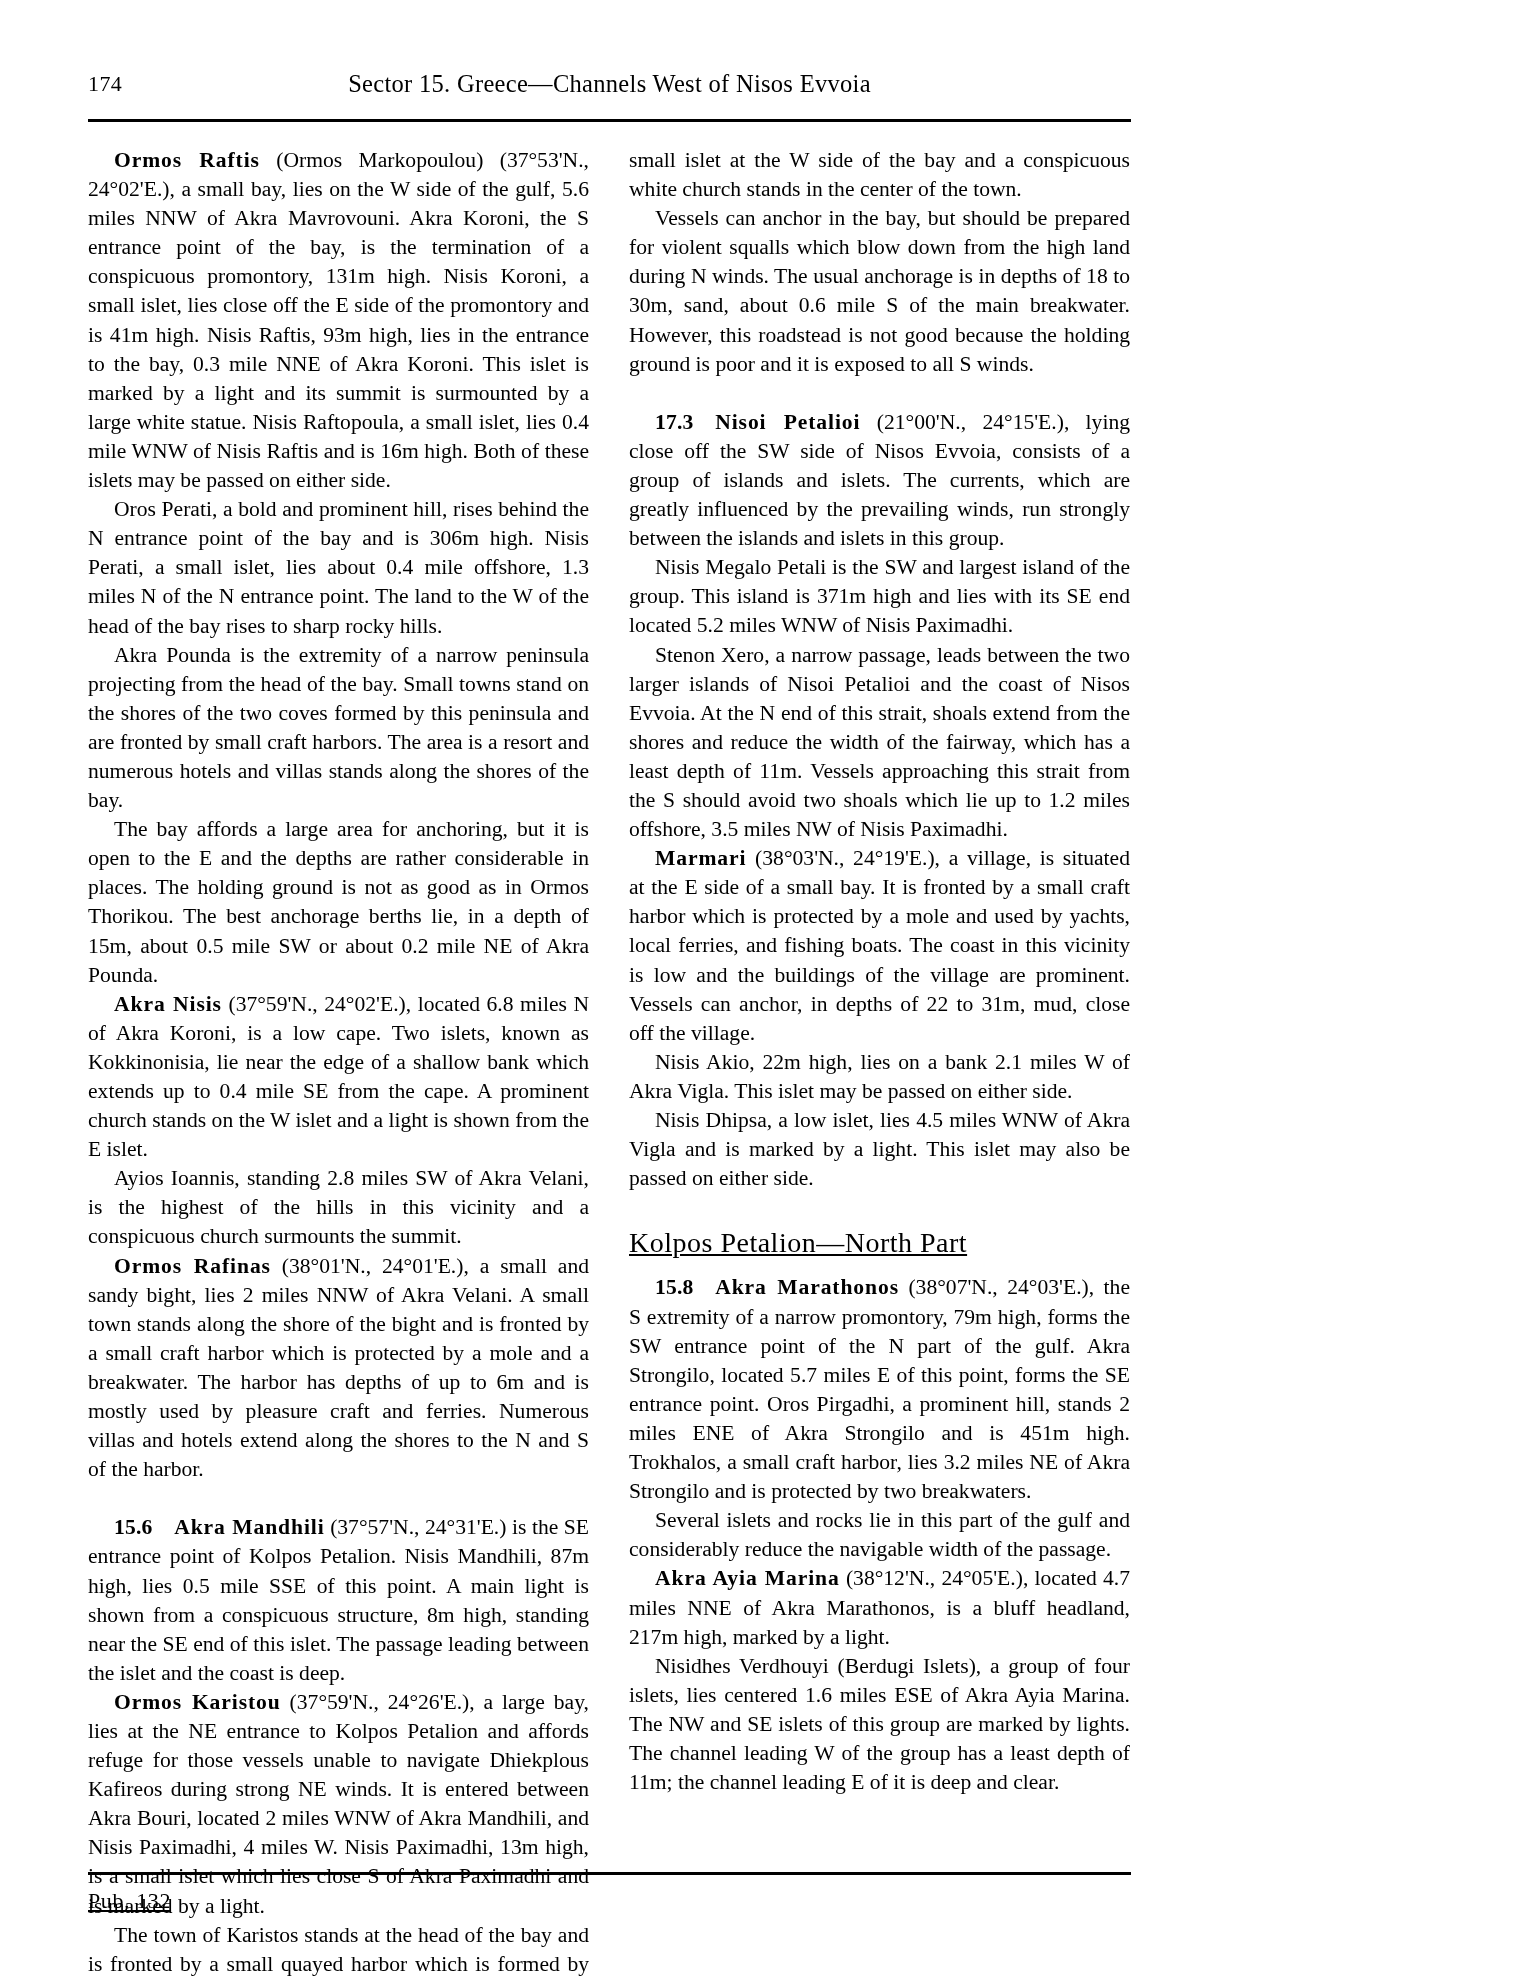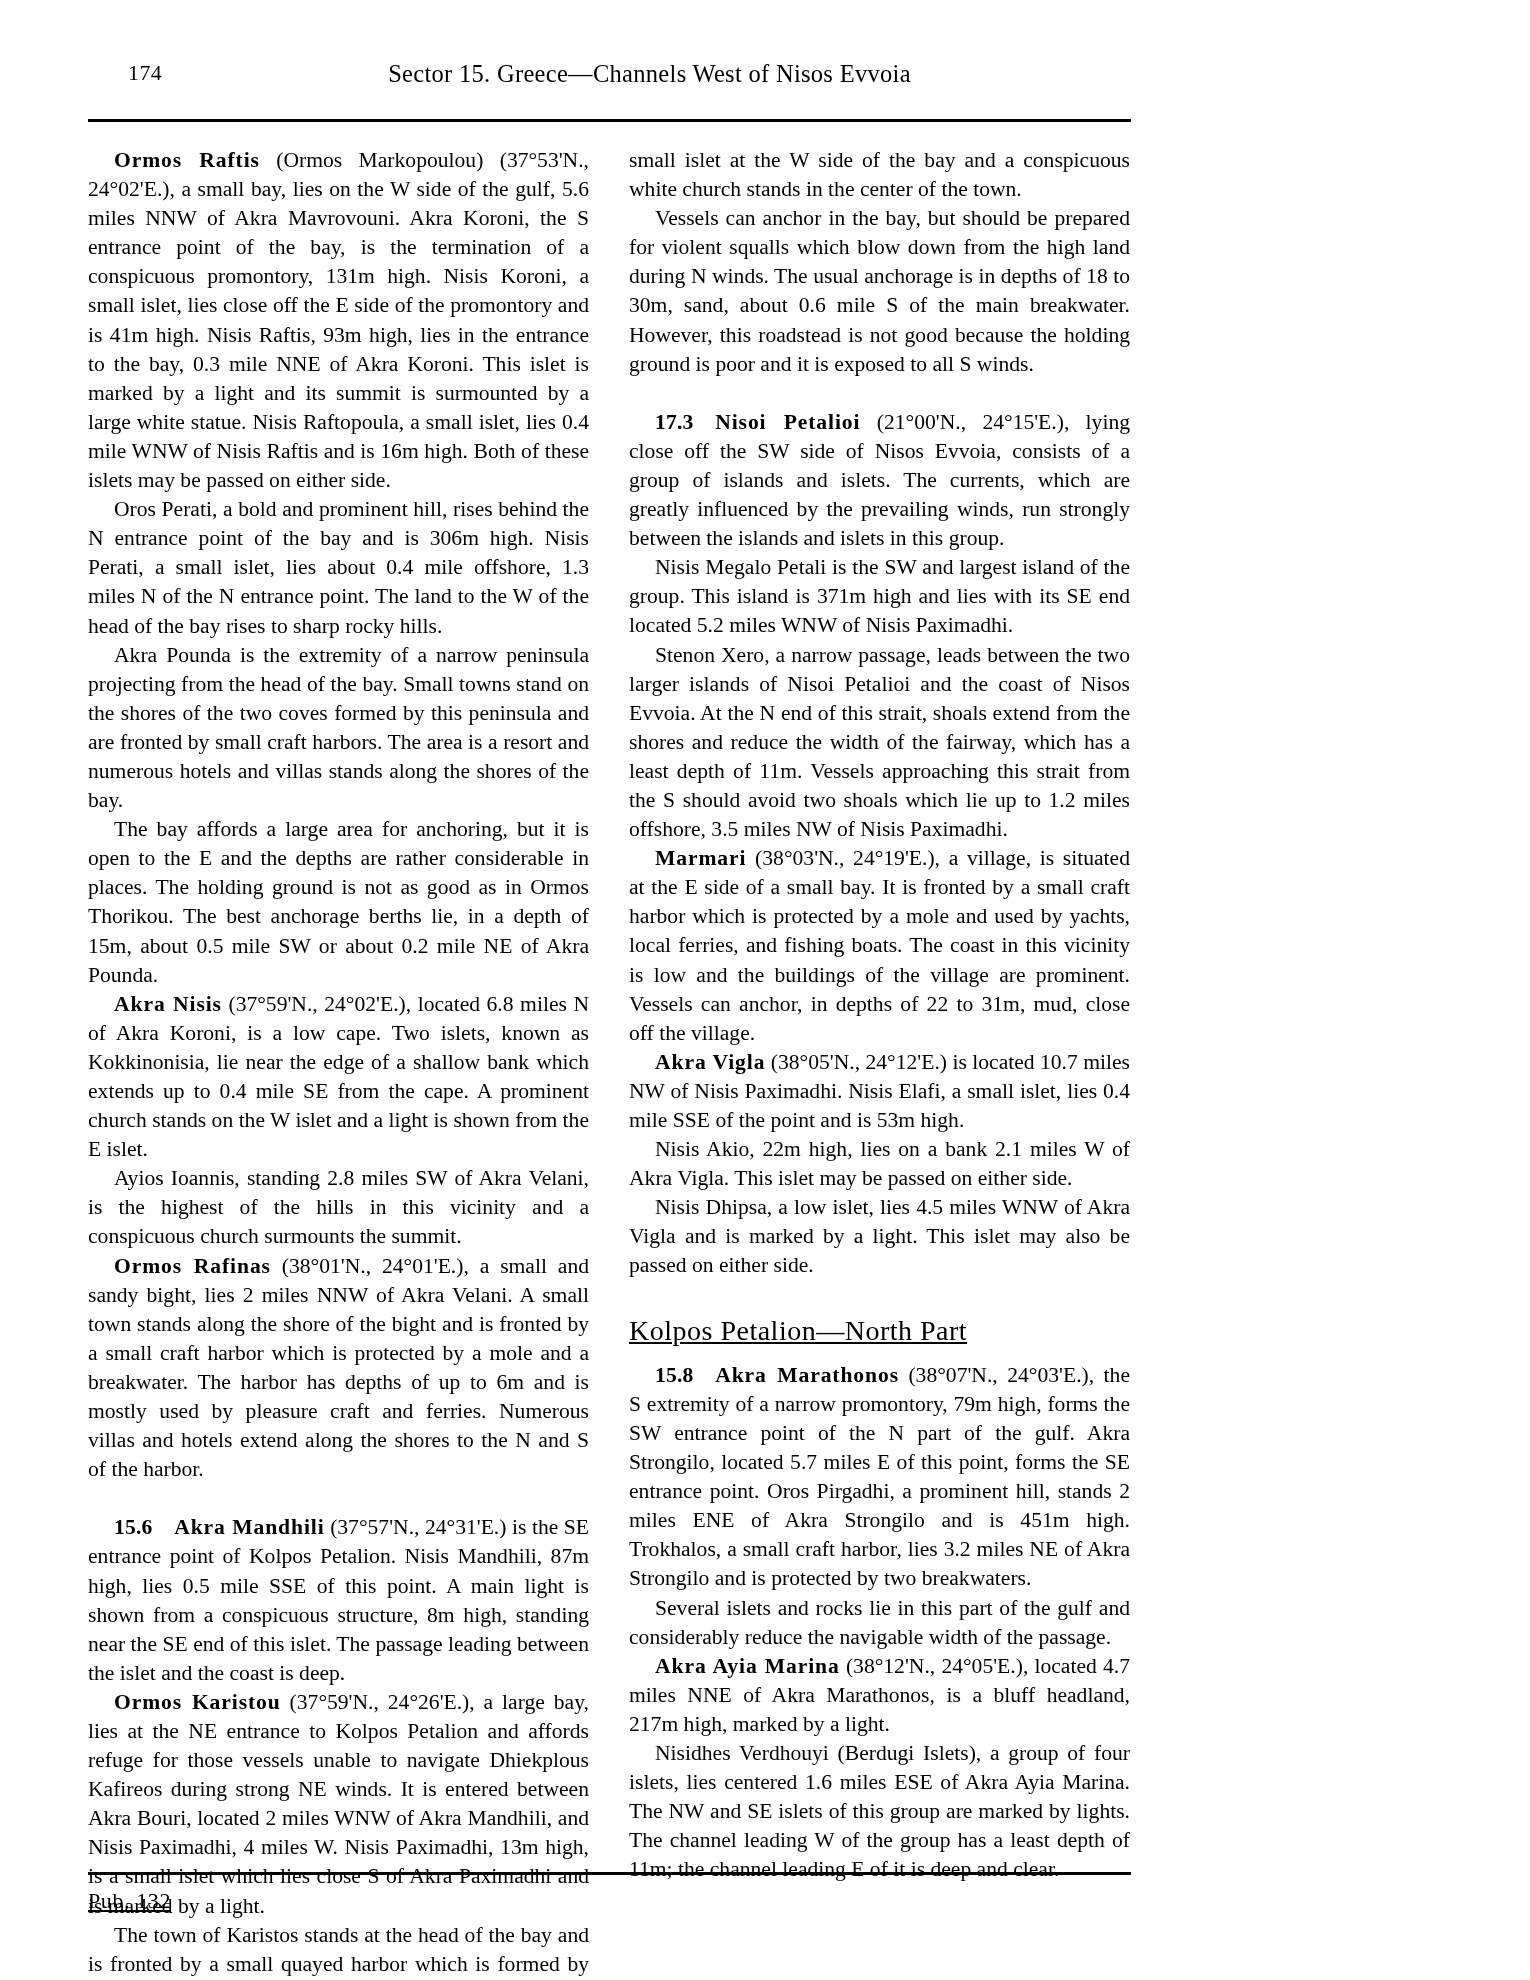--- a/index.html
+++ b/index.html
@@ -26,22 +26,21 @@
   }
 
   
   .running-head {
     position: absolute;
     left: 88px;
     top: 62px;
     width: 1043px;
     height: 44px;
     display: flex;
-    align-items: flex-start;
-    margin-left: 40px;
+    align-items: center;
   }
   .folio {
     font-size: 22px;
     letter-spacing: 0.4px;
     line-height: 1;
     white-space: pre;
   }
   .head-title {
     position: absolute;
     left: 0;
@@ -154,21 +153,20 @@
         <p class="para"><span>The town of Karistos stands at the head of the bay and is fronted by a small quayed harbor which is formed by two breakwaters. The harbor has depths of 2.6 to 5m and is used by small craft and local ferries. A prominent chapel stands on a</span></p>
       </div>
 
     <div class="col" id="right-col">
         <p class="para noindent"><span>small islet at the W side of the bay and a conspicuous white church stands in the center of the town.</span></p>
         <p class="para"><span>Vessels can anchor in the bay, but should be prepared for violent squalls which blow down from the high land during N winds. The usual anchorage is in depths of 18 to 30m, sand, about 0.6 mile S of the main breakwater. However, this roadstead is not good because the holding ground is poor and it is exposed to all S winds.</span></p>
         <p class="para gap-before"><span class="secnum">17.3</span>  <span class="lead">Nisoi Petalioi</span><span> (21°00'N., 24°15'E.), lying close off the SW side of Nisos Evvoia, consists of a group of islands and islets. The currents, which are greatly influenced by the prevailing winds, run strongly between the islands and islets in this group.</span></p>
         <p class="para"><span>Nisis Megalo Petali is the SW and largest island of the group. This island is 371m high and lies with its SE end located 5.2 miles WNW of Nisis Paximadhi.</span></p>
         <p class="para"><span>Stenon Xero, a narrow passage, leads between the two larger islands of Nisoi Petalioi and the coast of Nisos Evvoia. At the N end of this strait, shoals extend from the shores and reduce the width of the fairway, which has a least depth of 11m. Vessels approaching this strait from the S should avoid two shoals which lie up to 1.2 miles offshore, 3.5 miles NW of Nisis Paximadhi.</span></p>
         <p class="para"><span class="lead">Marmari</span><span> (38°03'N., 24°19'E.), a village, is situated at the E side of a small bay. It is fronted by a small craft harbor which is protected by a mole and used by yachts, local ferries, and fishing boats. The coast in this vicinity is low and the buildings of the village are prominent. Vessels can anchor, in depths of 22 to 31m, mud, close off the village.</span></p>
-        <p class="para"><span class="lead">Akra Vigla</span><span> (38°05'N., 24°12'E.) is located 10.7 miles NW of Nisis Paximadhi. Nisis Elafi, a small islet, lies 0.4 mile SSE of the point and is 53m high.</span></p>
         <p class="para"><span>Nisis Akio, 22m high, lies on a bank 2.1 miles W of Akra Vigla. This islet may be passed on either side.</span></p>
         <p class="para"><span>Nisis Dhipsa, a low islet, lies 4.5 miles WNW of Akra Vigla and is marked by a light. This islet may also be passed on either side.</span></p>
         <h2 class="section-head">Kolpos Petalion—North Part</h2>
         <p class="para"><span class="secnum">15.8</span>  <span class="lead">Akra Marathonos</span><span> (38°07'N., 24°03'E.), the S extremity of a narrow promontory, 79m high, forms the SW entrance point of the N part of the gulf. Akra Strongilo, located 5.7 miles E of this point, forms the SE entrance point. Oros Pirgadhi, a prominent hill, stands 2 miles ENE of Akra Strongilo and is 451m high. Trokhalos, a small craft harbor, lies 3.2 miles NE of Akra Strongilo and is protected by two breakwaters.</span></p>
         <p class="para"><span>Several islets and rocks lie in this part of the gulf and considerably reduce the navigable width of the passage.</span></p>
         <p class="para"><span class="lead">Akra Ayia Marina</span><span> (38°12'N., 24°05'E.), located 4.7 miles NNE of Akra Marathonos, is a bluff headland, 217m high, marked by a light.</span></p>
         <p class="para"><span>Nisidhes Verdhouyi (Berdugi Islets), a group of four islets, lies centered 1.6 miles ESE of Akra Ayia Marina. The NW and SE islets of this group are marked by lights. The channel leading W of the group has a least depth of 11m; the channel leading E of it is deep and clear.</span></p>
       </div>
 
   </div>

